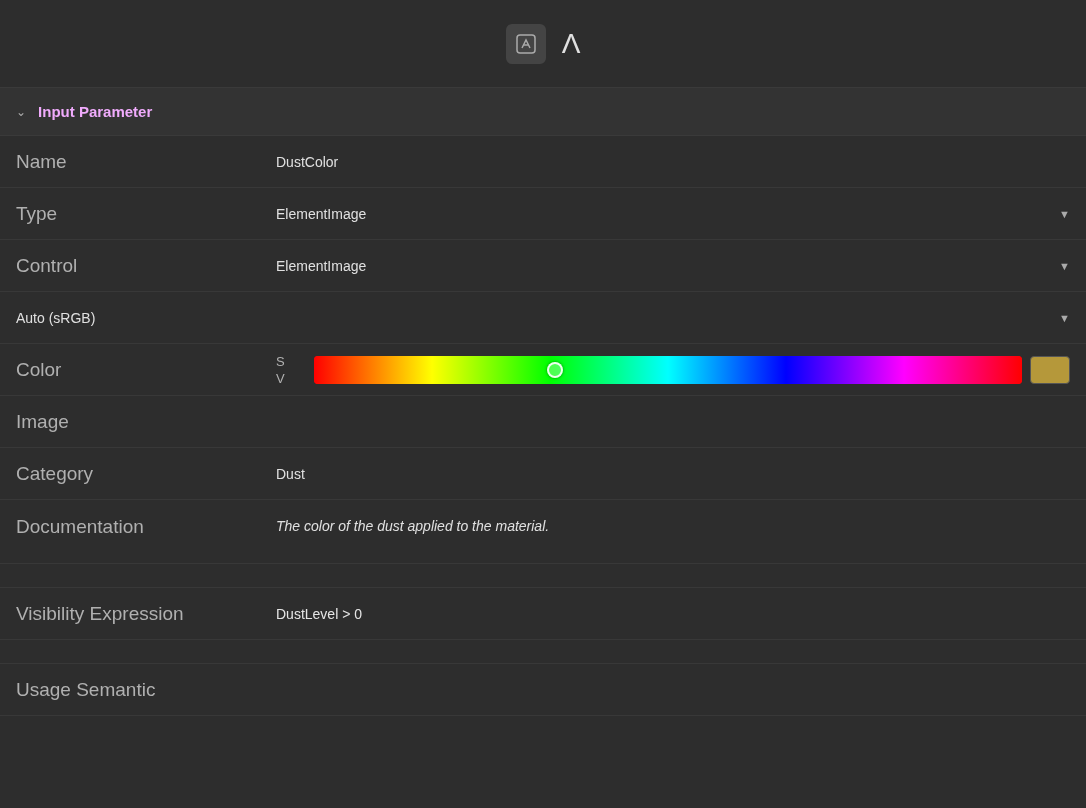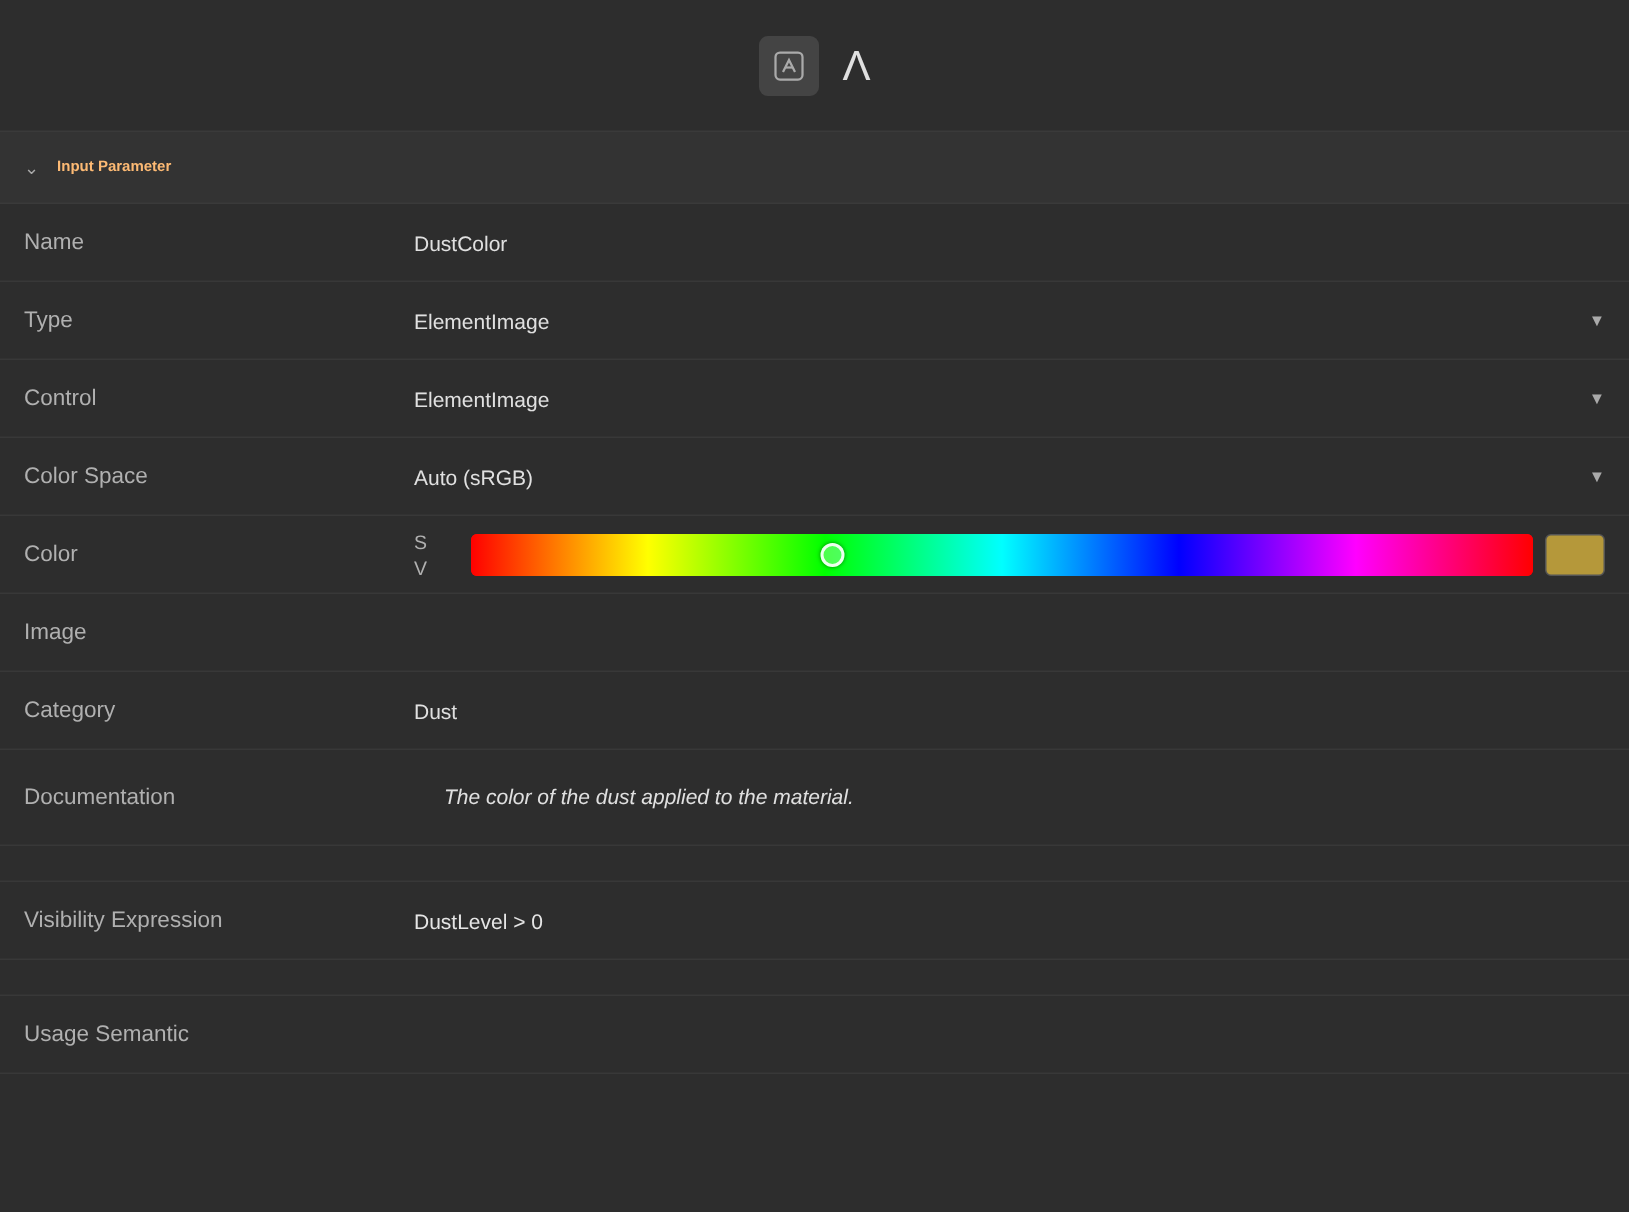--- a/index.html
+++ b/index.html
@@ -55,50 +55,49 @@
       gap: 12px;
       border-bottom: 1px solid #3a3a3a;
     }
 
     .chevron-icon {
       color: #aaa;
       font-size: 12px;
     }
 
     .section-title {
-      color: #fdba74;
+      color: #f0abfc;
       font-weight: 700;
-      font-size: 10px;
+      font-size: 15px;
     }
 
     .properties-container {
       padding: 0;
     }
 
     .property-row {
       display: flex;
       align-items: center;
       min-height: 52px;
       border-bottom: 1px solid #383838;
       padding: 8px 16px;
     }
 
     .property-row.tall {
       min-height: 64px;
-      align-items: center;
+      align-items: flex-start;
       padding-top: 16px;
       padding-bottom: 16px;
-      gap: 20px;
     }
 
     .property-label {
       width: 260px;
       min-width: 260px;
       color: #b0b0b0;
-      font-size: 15px;
+      font-size: 19px;
     }
 
     .property-value {
       flex: 1;
       color: #e0e0e0;
       font-size: 14px;
       display: flex;
       align-items: center;
     }
 
@@ -235,21 +234,20 @@
 
   <div class="property-row">
     <div class="property-label">Control</div>
     <div class="property-value with-dropdown">
       <span>ElementImage</span>
       <span class="dropdown-arrow">▼</span>
     </div>
   </div>
 
   <div class="property-row">
-    <div class="property-label">Color Space</div>
     <div class="property-value with-dropdown">
       <span>Auto (sRGB)</span>
       <span class="dropdown-arrow">▼</span>
     </div>
   </div>
 
   <div class="property-row">
     <div class="property-label">Color</div>
     <div class="property-value">
       <div class="color-row-content">

